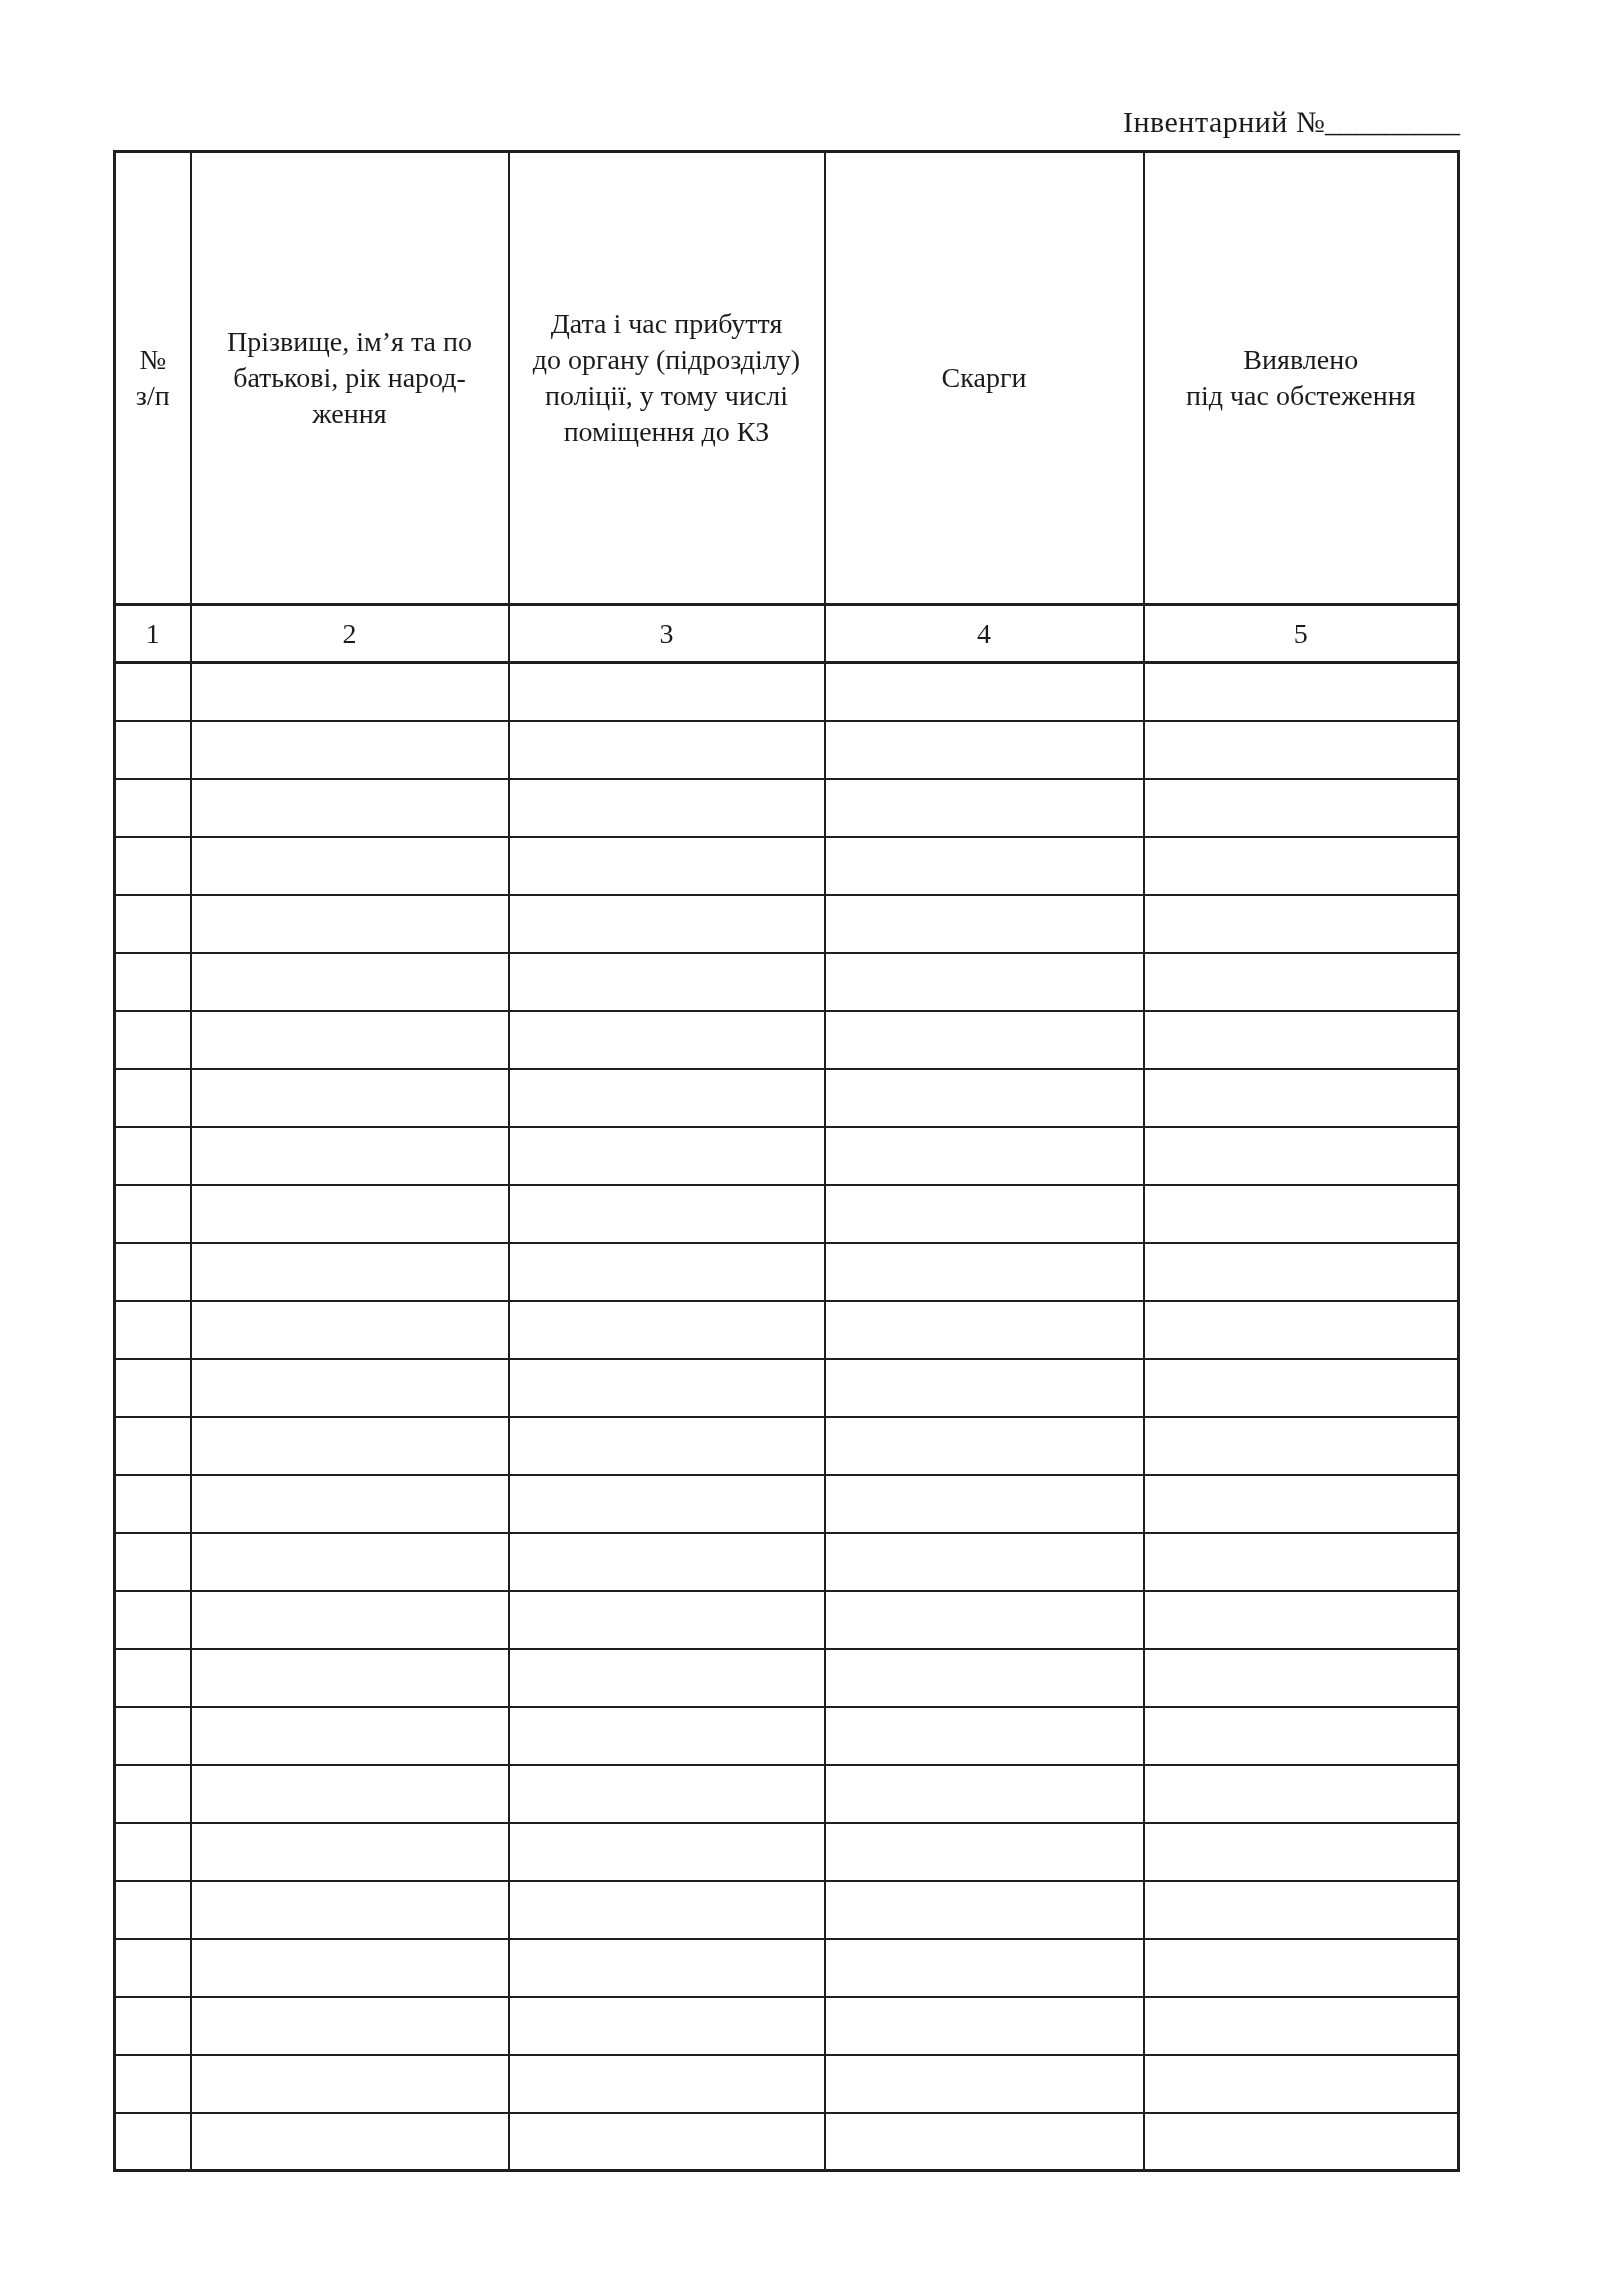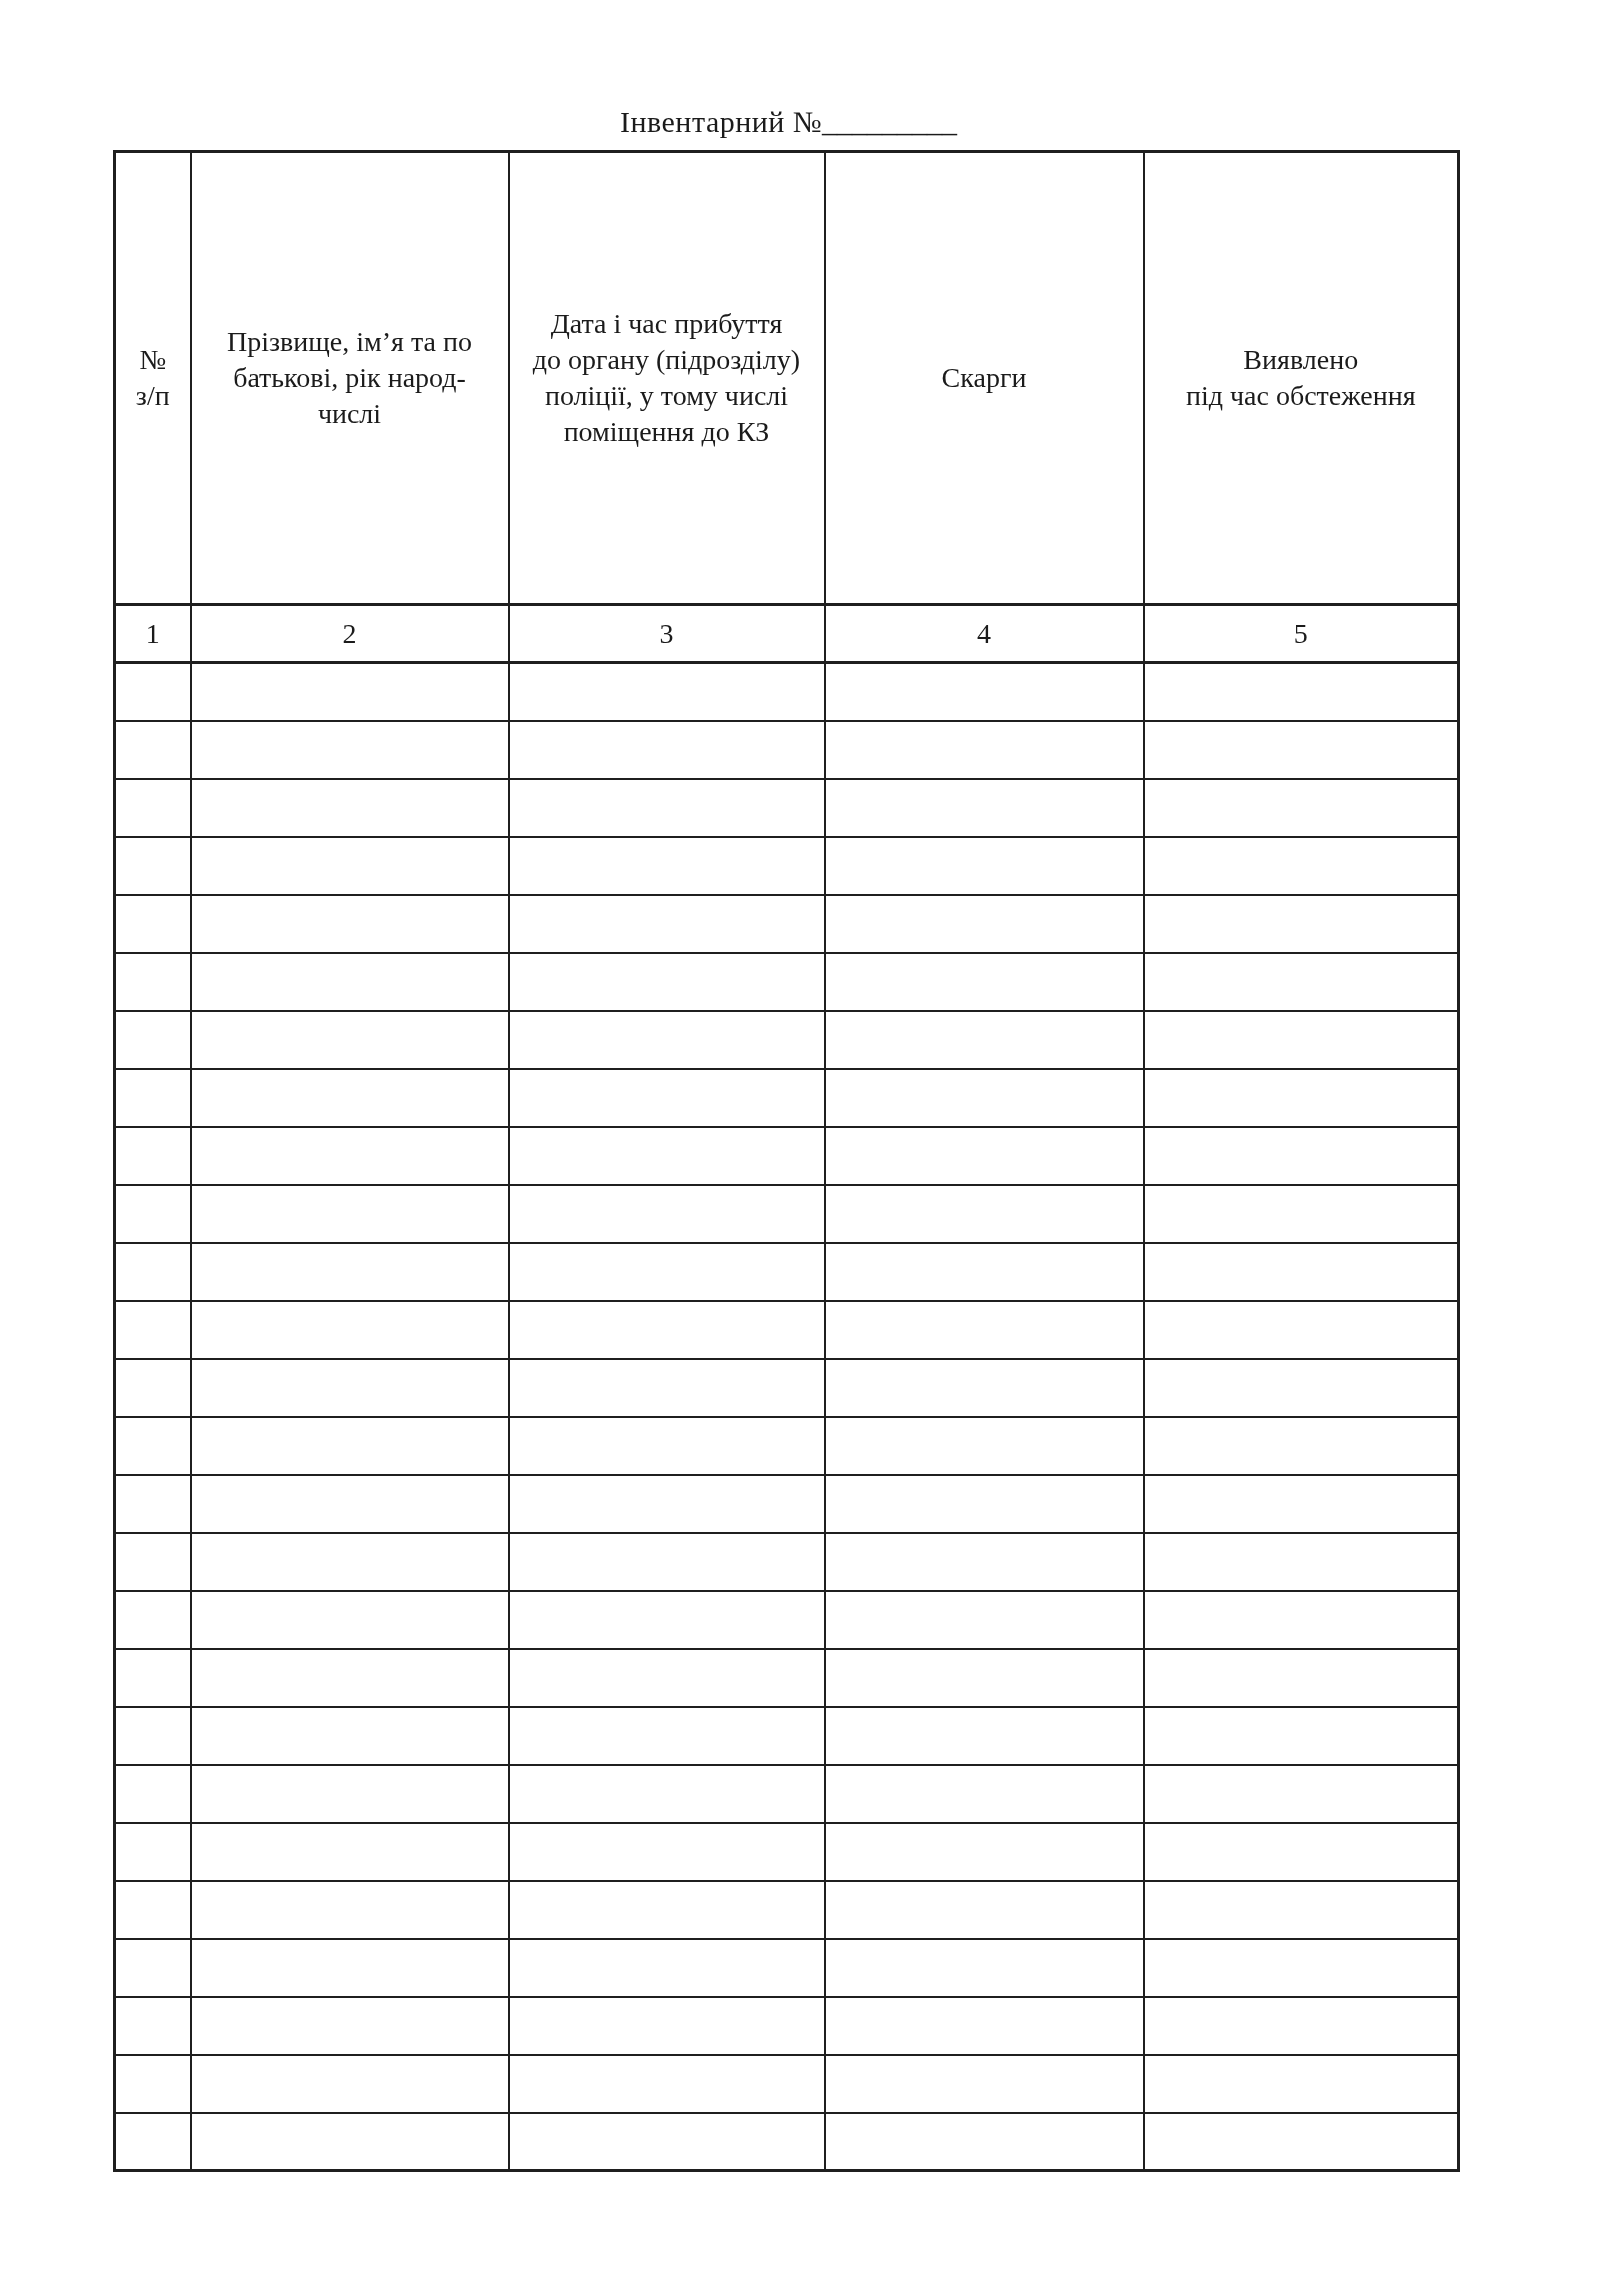--- a/index.html
+++ b/index.html
@@ -14,21 +14,21 @@
     background: #ffffff;
     font-family: "Liberation Serif", "DejaVu Serif", serif;
     color: #1b1b1b;
     overflow: hidden;
   }
   .doc-title {
     position: absolute;
     top: 101px;
     left: 117px;
     width: 1343px;
-    text-align: center;
+    text-align: right;
     font-size: 30px;
     line-height: 41px;
     white-space: nowrap;
     letter-spacing: 0.5px;
   }
   .doc-title .blank {
     letter-spacing: 0;
   }
   table.register {
     position: absolute;
@@ -90,21 +90,21 @@
       <col style="width:316px">
       <col style="width:319px">
       <col style="width:315px">
     </colgroup>
     <thead>
       <tr class="header-row">
         <th>№
 з/п</th>
         <th>Прізвище, ім’я та по
 батькові, рік народ-
-числі</th>
+ження</th>
         <th>Дата і час прибуття
 до органу (підрозділу)
 поліції, у тому числі
 поміщення до КЗ</th>
         <th>Скарги</th>
         <th>Виявлено
 під час обстеження</th>
       </tr>
       <tr class="number-row">
         <td>1</td>

